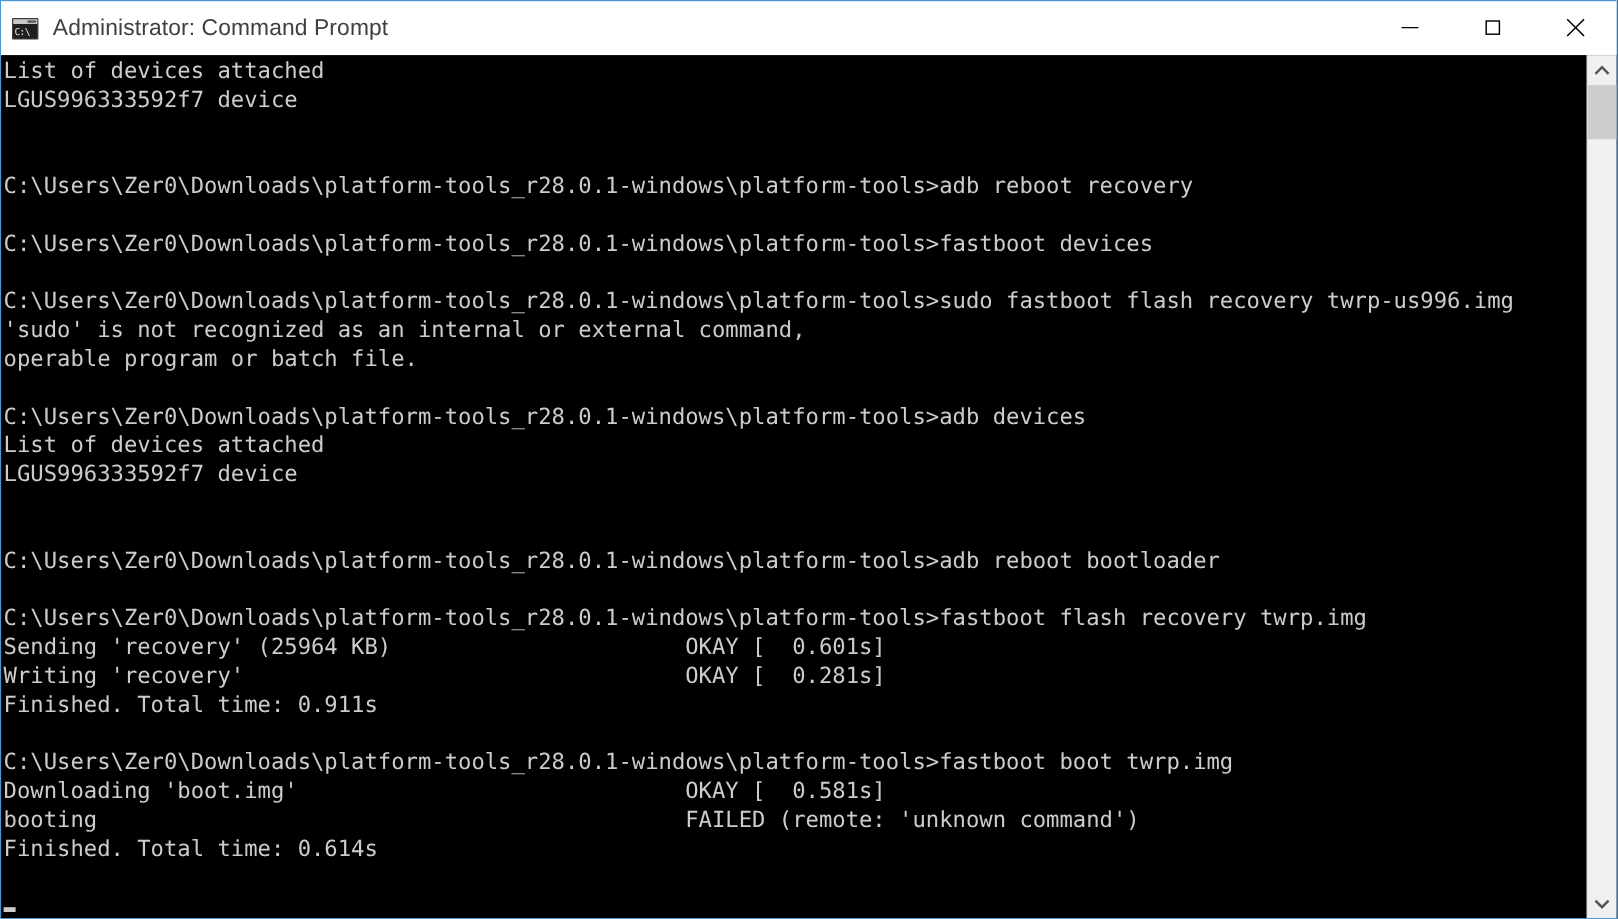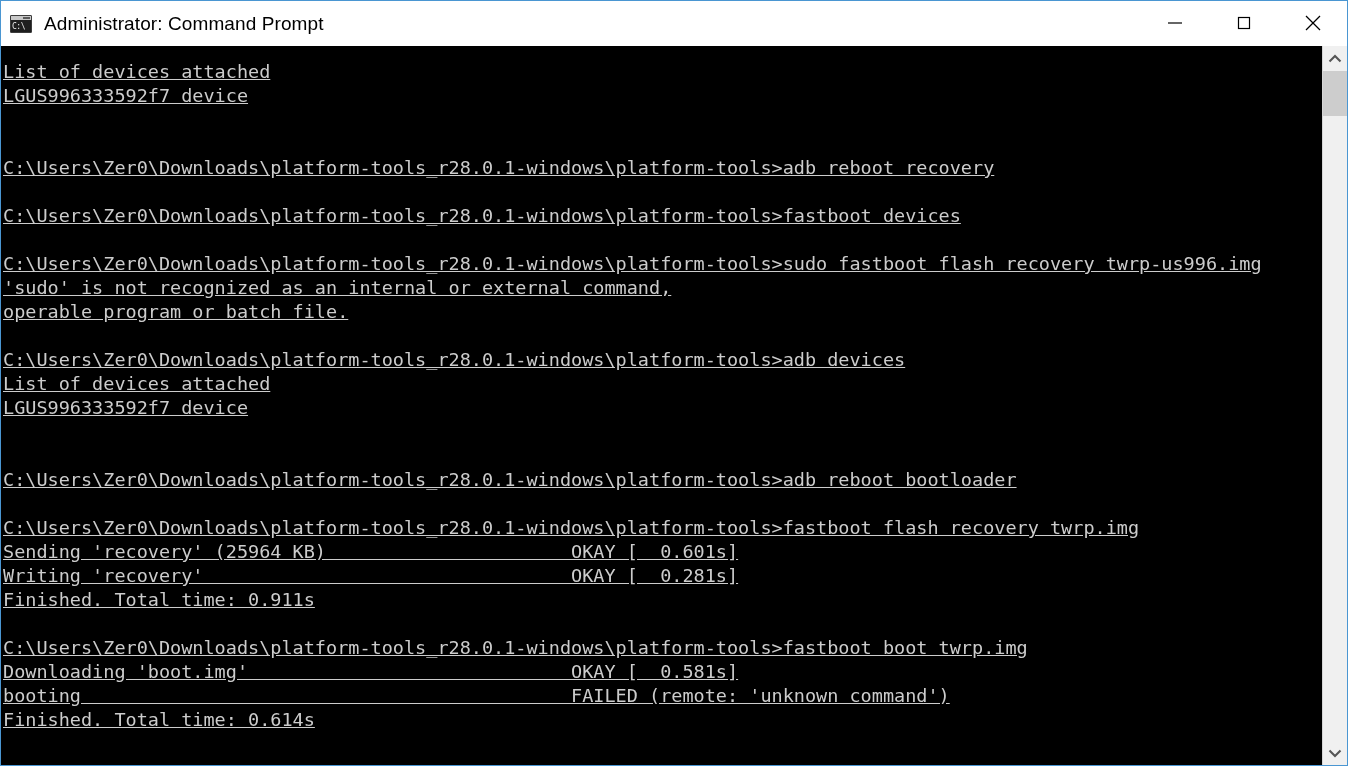--- a/index.html
+++ b/index.html
@@ -66,21 +66,21 @@
     font-size: 8px;
     line-height: 13px;
     color: #e8e8e8;
     font-family: "DejaVu Sans Mono", "Liberation Mono", monospace;
     letter-spacing: -0.5px;
   }
 
   .titlebar-title {
     font-family: "Liberation Sans", sans-serif;
     font-size: 19px;
-    color: #000000;
+    color: #404040;
     white-space: nowrap;
     flex: 1 1 auto;
     letter-spacing: 0.1px;
   }
 
   .win-buttons {
     display: flex;
     height: 46px;
     flex: 0 0 auto;
   }
@@ -105,26 +105,25 @@
     overflow: hidden;
   }
 
   .console-text {
     flex: 1 1 auto;
     background: #000000;
     color: #cccccc;
     font-family: "DejaVu Sans Mono", "Liberation Mono", monospace;
     font-size: 18.5px;
     line-height: 24px;
-    padding: 14px 0 0 2px;
+    padding: 2px 0 0 2px;
     white-space: pre;
     overflow: hidden;
     letter-spacing: 0px;
     position: relative;
-    text-decoration: underline;
   }
 
   .cursor {
     display: inline-block;
     width: 10px;
     height: 4px;
     background: #cccccc;
     vertical-align: baseline;
     margin-bottom: 1px;
   }

